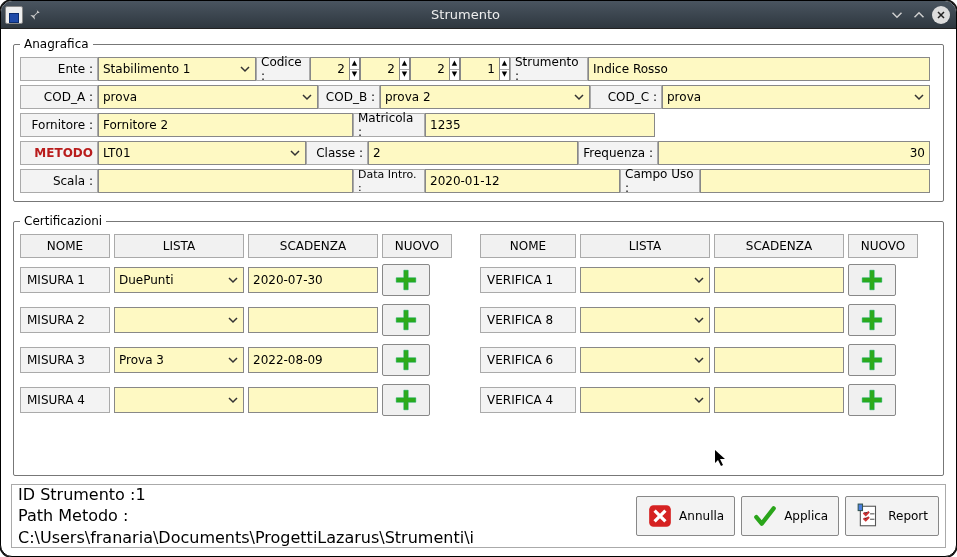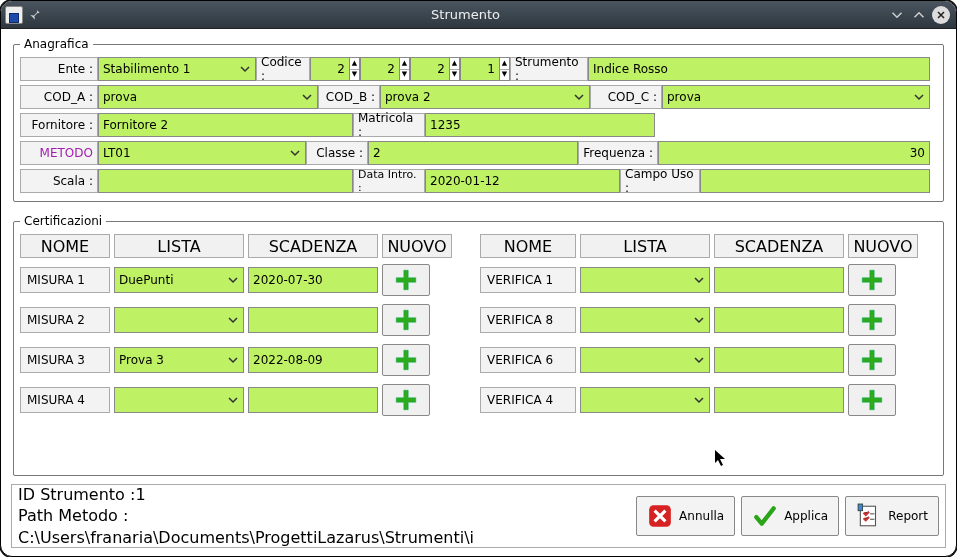--- a/index.html
+++ b/index.html
@@ -36,23 +36,23 @@
   fieldset {
     border:1px solid #777; border-radius:2px; margin:4px; padding:6px 13px 8px 6px;
   }
   legend { padding:0 4px; font-size:12px; }
   .row { display:flex; gap:0; align-items:flex-end; margin-bottom:4px;}
   .lbl {
     display:flex; align-items:center; justify-content:flex-end;
     background:#f3f3f3; border:1px solid #aaa; height:24px; padding:0 4px;
     font-size:12px;
   }
-  .lbl.blue { color:#a21caf; font-weight:400; }
+  .lbl.blue { color:#b91c1c; font-weight:700; }
   .combo, .inp {
-    height:24px; border:1px solid #888; background:#bef264; padding:2px 4px;
+    height:24px; border:1px solid #888; background:#fef9c3; padding:2px 4px;
     display:flex; align-items:center; position:relative; font-size:12px;
   }
   .combo { padding-right:18px; }
   .combo .chev, .chev-mini {
     position:absolute; right:3px; top:50%; transform:translateY(-50%);
     width:14px; height:14px; display:flex; align-items:center; justify-content:center;
   }
   .chev svg, .chev-mini svg { width:10px; height:10px; }
   .combo .txt, .inp .txt { white-space:nowrap; overflow:hidden; text-overflow:ellipsis; width:100%; }
   .inp.right .txt { text-align:right; }
@@ -62,21 +62,21 @@
     display:flex; flex-direction:column;
   }
   .spinpair div { flex:1; display:flex; align-items:center; justify-content:center; font-size:7px; line-height:1;}
   .spinpair div:first-child { border-bottom:1px solid #aaa;}
 
   .cert-cols { display:flex; gap:10px; }
   .cert-col { flex:1; }
   .cert-head { display:flex; gap:4px; margin-bottom:6px; }
   .cert-head .hc {
     background:#f1f1f1; border:1px solid #aaa; height:24px; display:flex;
-    align-items:center; justify-content:center; font-size:16px;
+    align-items:center; justify-content:center; font-size:12px;
   }
   .cert-row { display:flex; gap:4px; margin-bottom:8px; align-items:center;}
   .cert-row .name {
     background:#f3f3f3; border:1px solid #aaa; height:26px; display:flex;
     align-items:center; padding:0 6px; font-size:12px; width:90px;
   }
   .cert-row .lista { width:130px; height:26px; }
   .cert-row .scad { width:130px; height:26px; }
   .plusbtn {
     width:48px; height:32px; border:1px solid #888; background:#f0f0f0;

